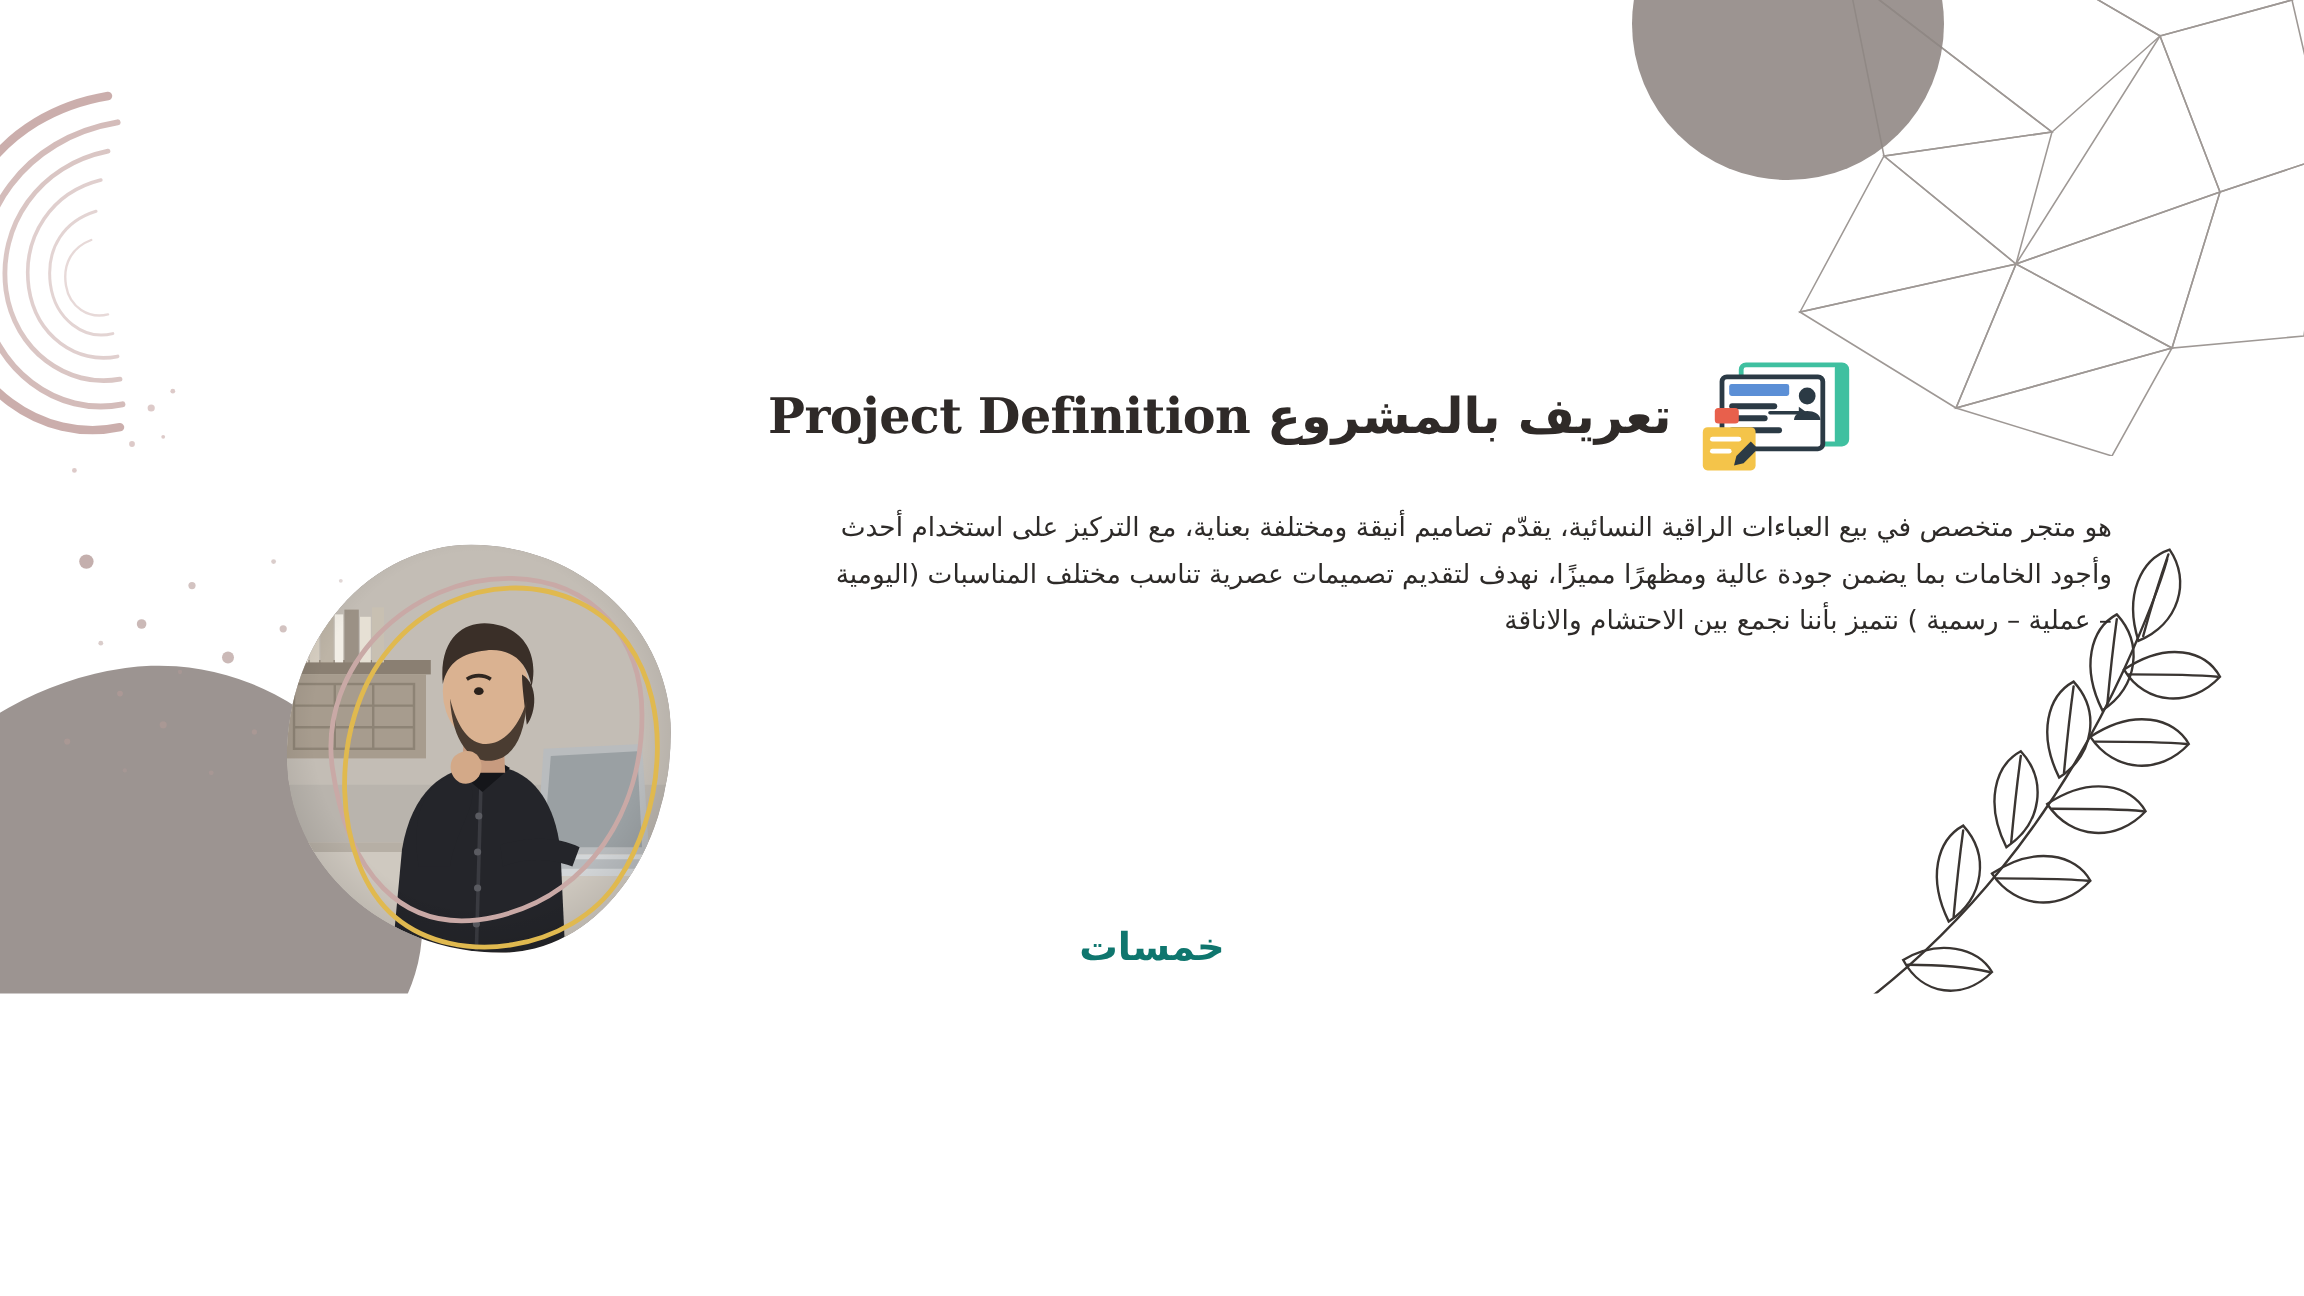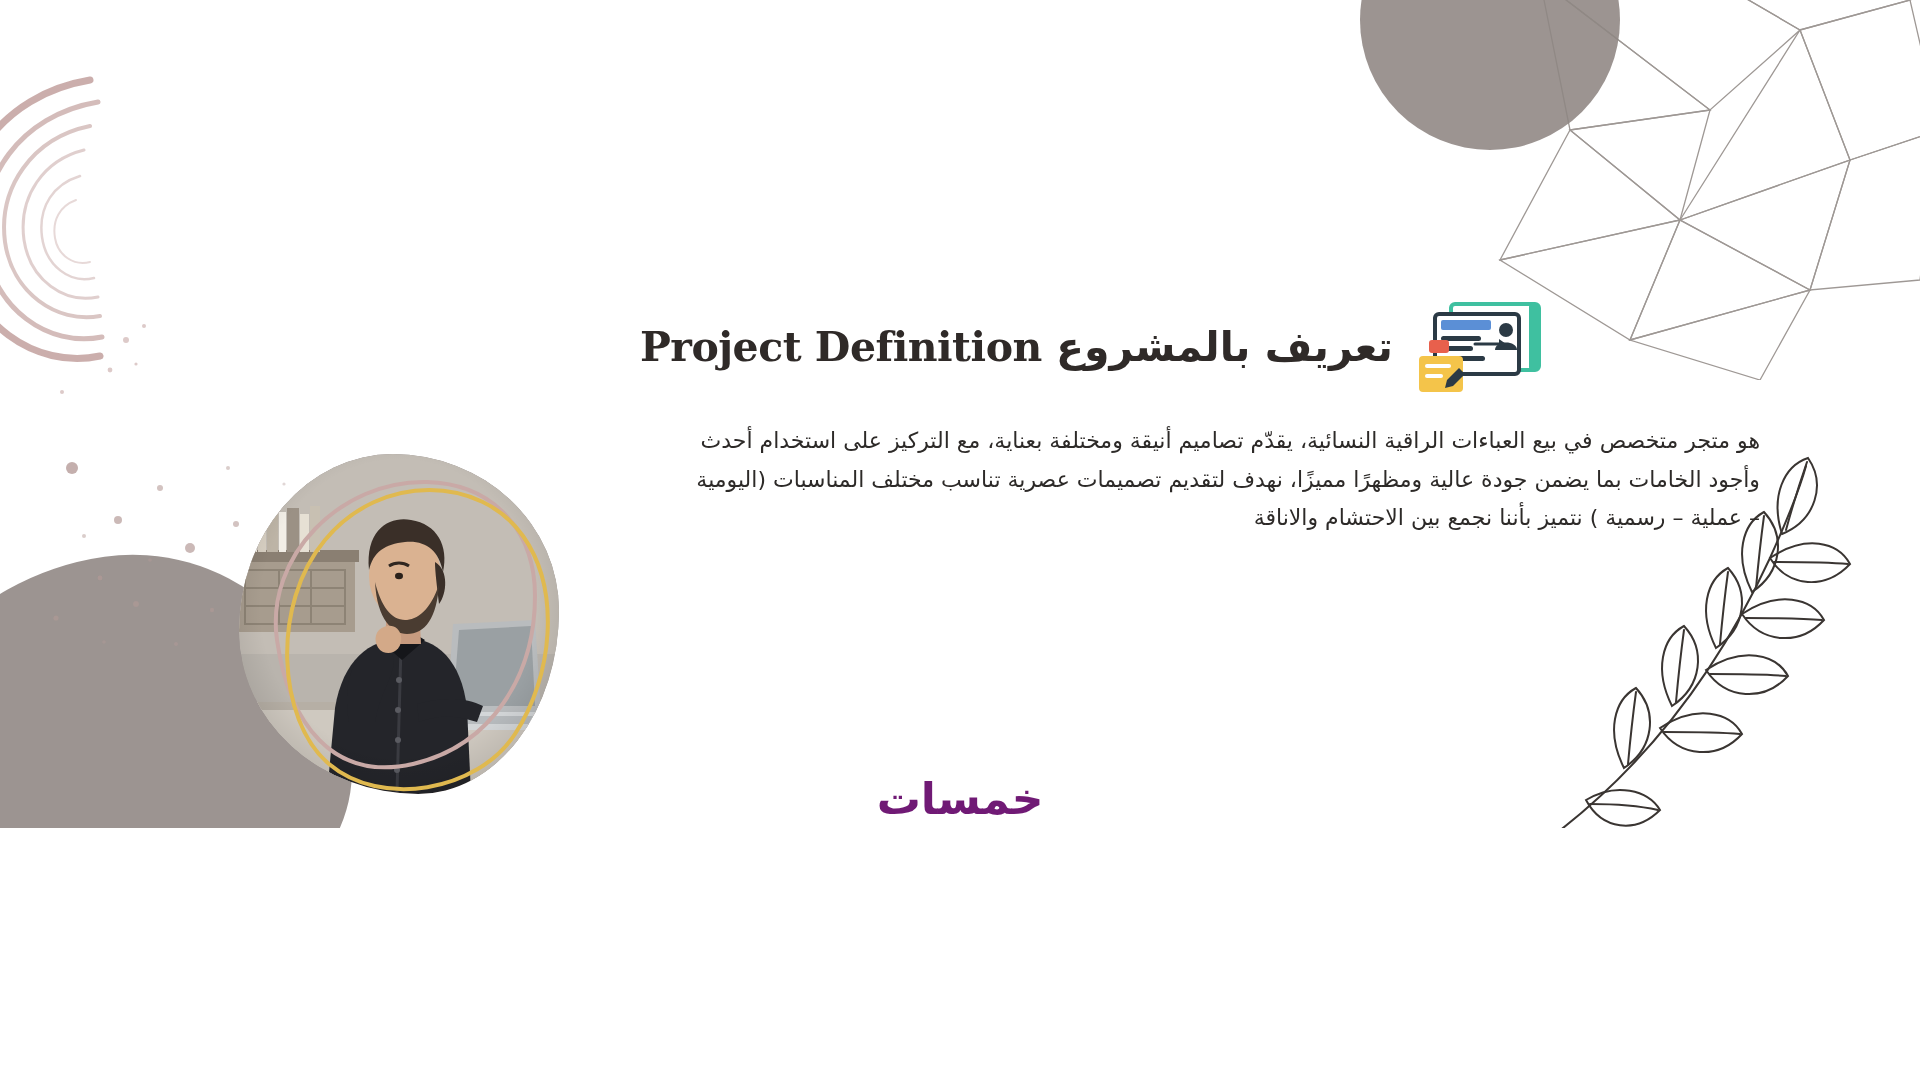--- a/index.html
+++ b/index.html
@@ -136,26 +136,26 @@
     margin: 0;
     max-width: 1065px;
     direction: rtl;
     text-align: right;
   }
 
   
   .watermark {
     position: absolute;
     left: 50%;
-    bottom: 4px;
+    bottom: 20px;
     transform: translateX(-50%);
     font-family: "DejaVu Sans", sans-serif;
-    font-size: 44px;
+    font-size: 32px;
     font-weight: 700;
-    color: #701a75;
+    color: #0f766e;
     letter-spacing: 2px;
     direction: rtl;
     user-select: none;
   }
 </style>
 </head>
 <body>
 
 <div id="slide">
 

